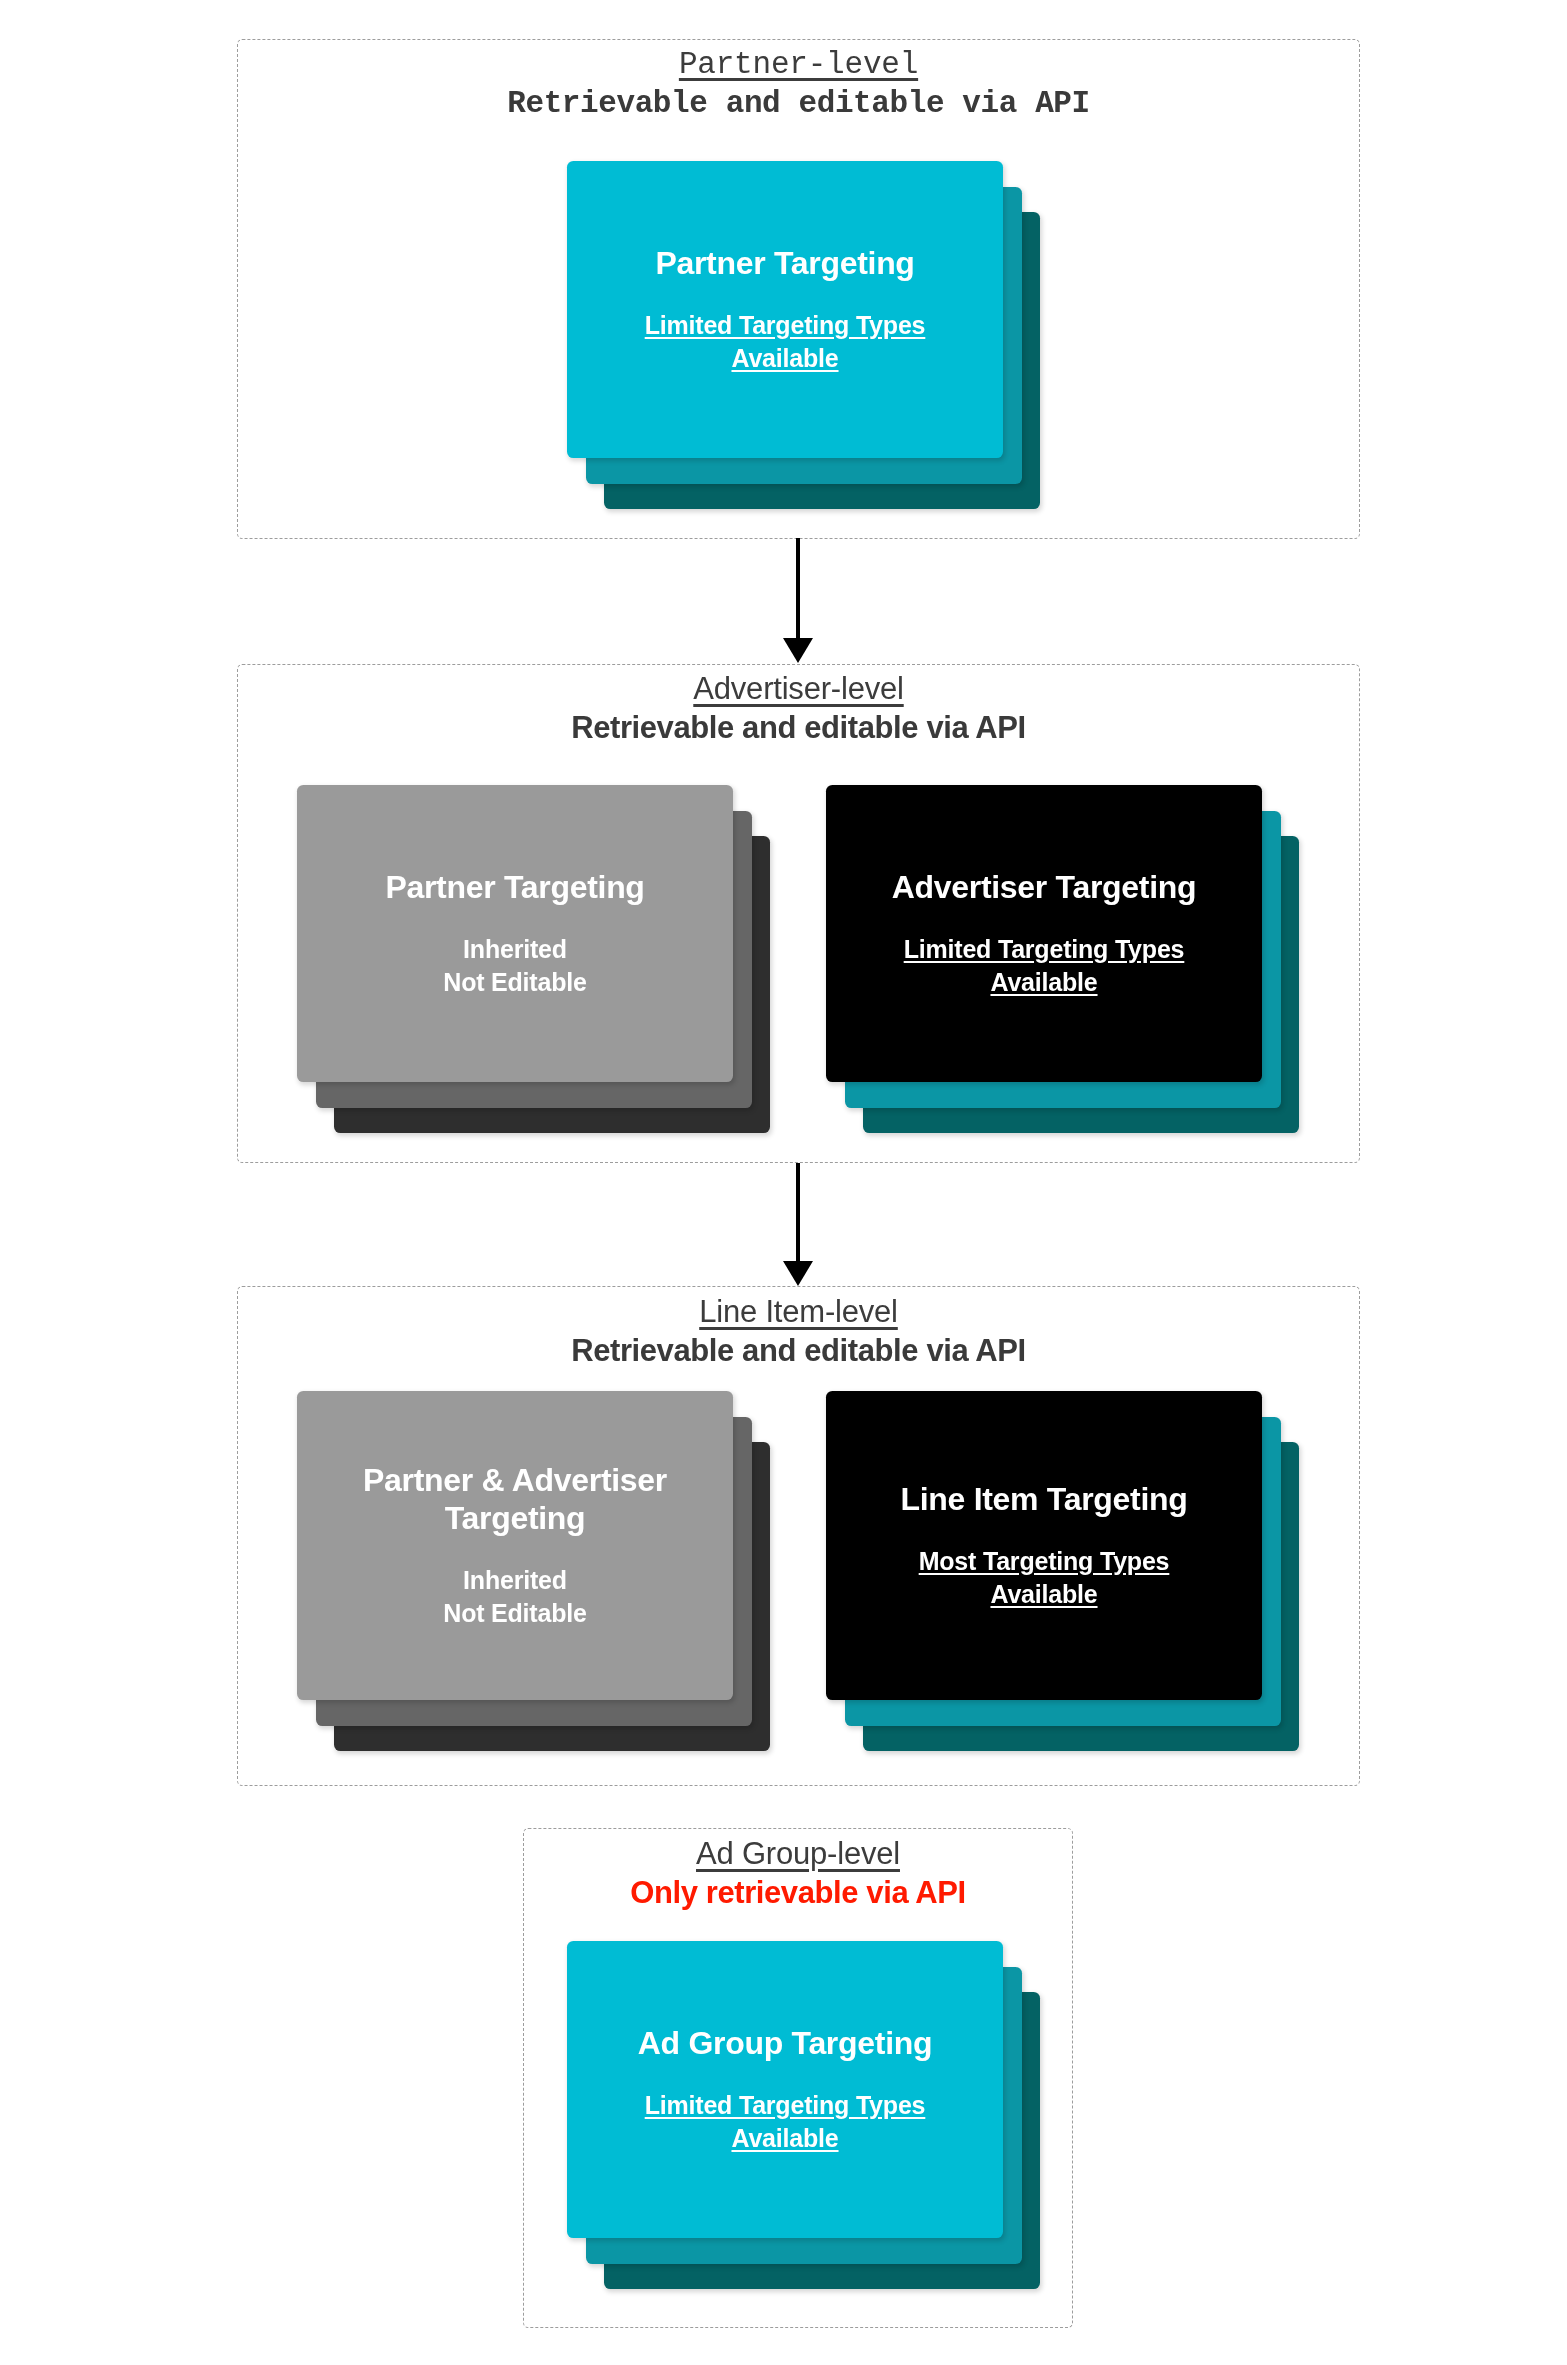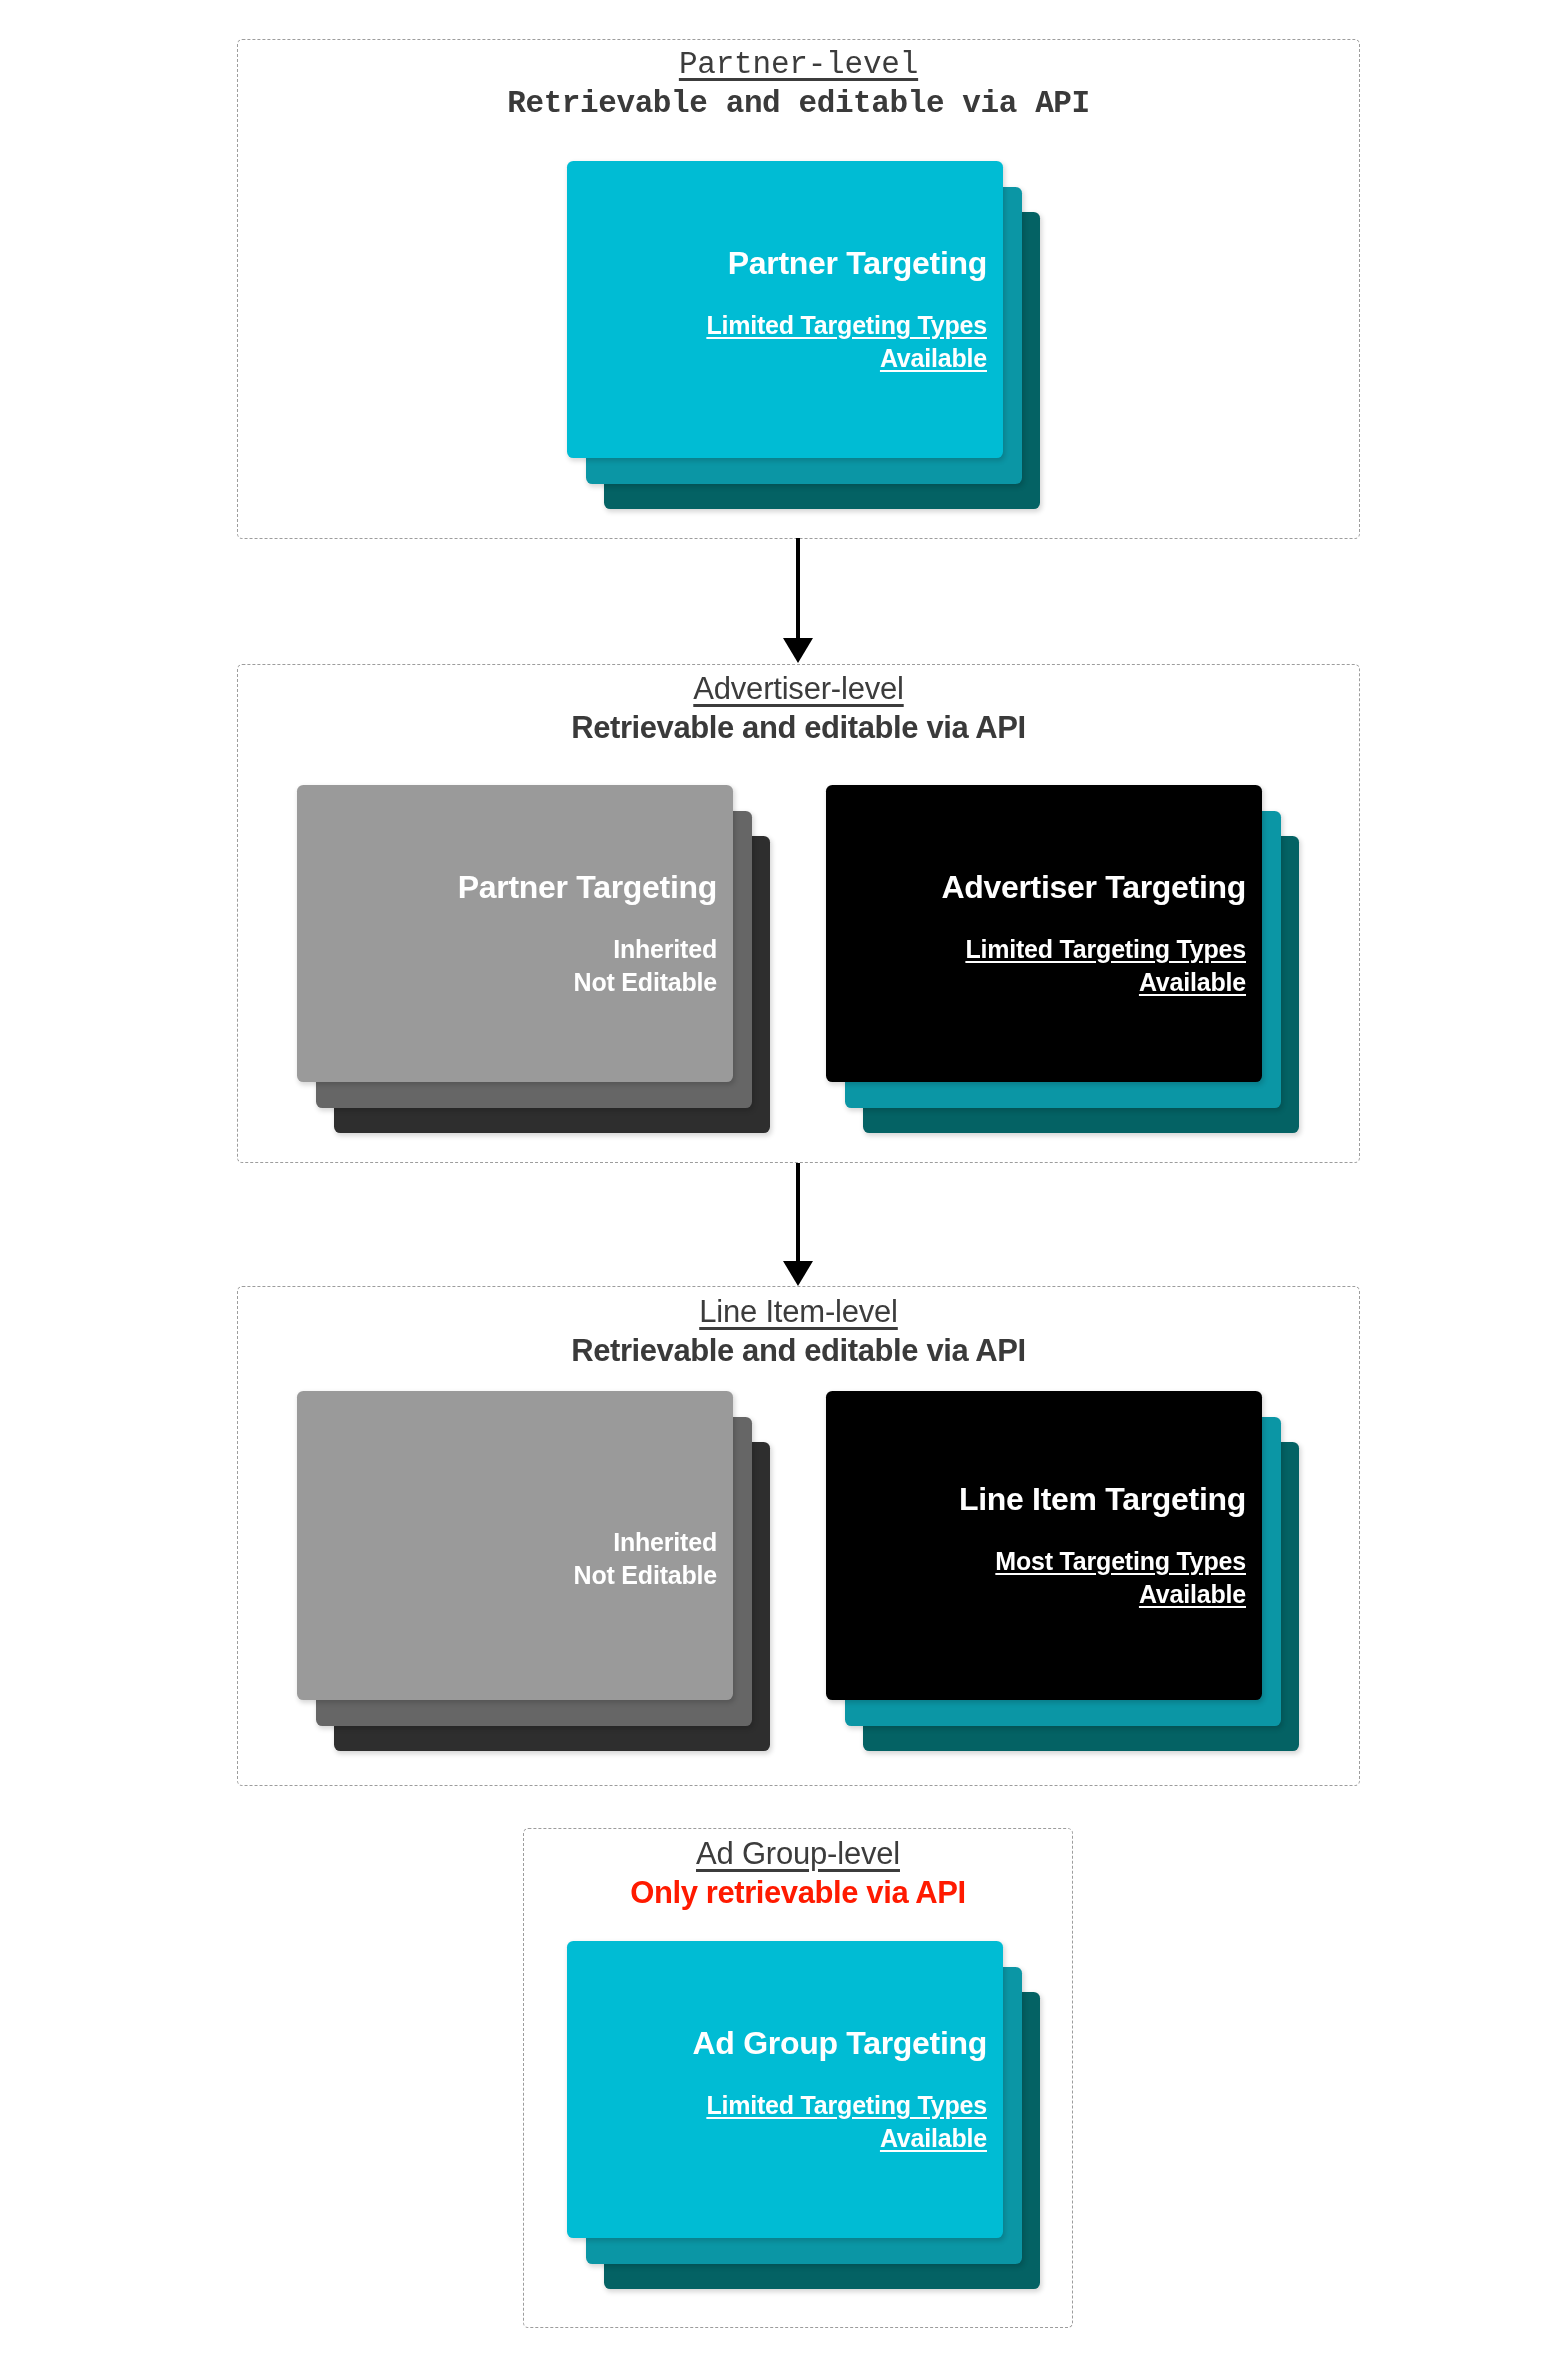--- a/index.html
+++ b/index.html
@@ -63,21 +63,21 @@
     position: absolute;
     border-radius: 6.3px;
     box-sizing: border-box;
   }
   .card-layer.back2 { z-index: 1; }
   .card-layer.back1 { z-index: 2; }
   .card-layer.front {
     z-index: 3;
     display: flex;
     flex-direction: column;
-    align-items: flex-end;
+    align-items: center;
     justify-content: center;
     text-align: center;
     padding: 9px 16px;
     box-shadow: 1.8px 2.7px 5.4px rgba(0,0,0,0.16);
   }
   .card-layer.back1, .card-layer.back2 {
     box-shadow: 1.8px 2.7px 5.4px rgba(0,0,0,0.16);
   }
 
   .card-title {
@@ -188,20 +188,21 @@
 
 <div class="level-header" style="left:237px; top:1295px; width:1123px;">
   <span class="level-title">Line Item-level</span>
   <span class="level-sub">Retrievable and editable via API</span>
 </div>
 
 <div class="card-stack" style="left:297px; top:1391px; width:473px; height:357px;">
   <div class="card-layer back2" style="left:37px; top:51px; width:436px; height:309px; background:#2e2e2e;"></div>
   <div class="card-layer back1" style="left:19px; top:26px; width:436px; height:309px; background:#666666;"></div>
   <div class="card-layer front" style="left:0px; top:0px; width:436px; height:309px; background:#9a9a9a;">
+    <div class="card-title" style="max-width:348px;">Partner &amp; Advertiser Targeting</div>
     <div class="gap-lg"></div>
     <div class="card-note">Inherited</div>
     <div class="card-note">Not Editable</div>
   </div>
 </div>
 
 <div class="card-stack" style="left:826px; top:1391px; width:473px; height:357px;">
   <div class="card-layer back2" style="left:37px; top:51px; width:436px; height:309px; background:#046264;"></div>
   <div class="card-layer back1" style="left:19px; top:26px; width:436px; height:309px; background:#0b96a5;"></div>
   <div class="card-layer front" style="left:0px; top:0px; width:436px; height:309px; background:#000000;">

